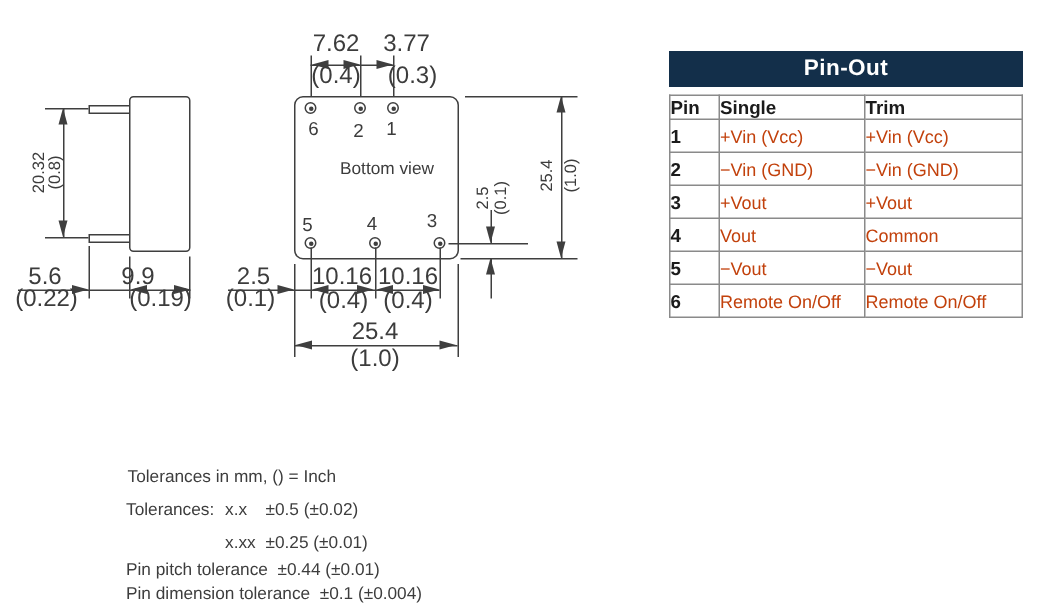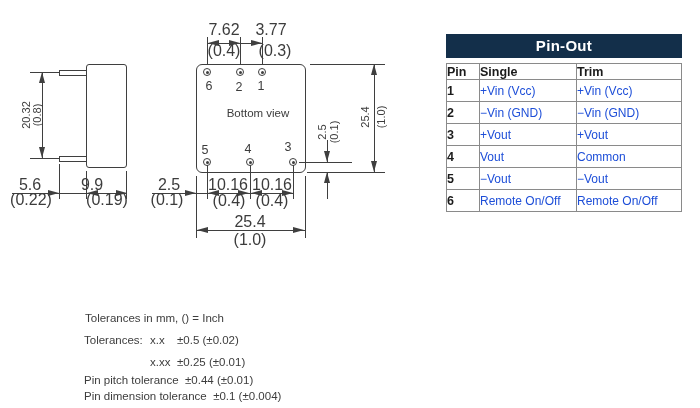--- a/index.html
+++ b/index.html
@@ -23,21 +23,21 @@
   .viewlbl{position:absolute;transform:translate(-50%,-50%);font-size:11.5px;color:#3c3c3c;white-space:nowrap;}
   
   .note{position:absolute;font-size:11.5px;color:#3d3d3d;white-space:pre;}
   
   .pinout{position:absolute;left:446px;top:34px;width:236px;}
   .pinout-title{height:24px;line-height:24px;background:#132f4a;color:#ffffff;text-align:center;
                 font-size:15px;font-weight:bold;letter-spacing:.3px;margin-bottom:5px;}
   table.grid{border-collapse:collapse;table-layout:fixed;width:236px;}
   table.grid th,table.grid td{border:1px solid #8a8a8a;text-align:left;vertical-align:middle;padding:0;background:#fff;}
   table.grid th{height:15px;font-size:12.5px;font-weight:bold;color:#1b1b1b;}
-  table.grid td{height:21px;font-size:12px;color:#1d4ed8;}
+  table.grid td{height:21px;font-size:12px;color:#c2410c;}
   table.grid td.num{font-weight:bold;color:#1b1b1b;font-size:12.5px;}
 </style>
 </head>
 <body>
 
 <div class="canvas">
 
   <div>
     <div class="pinrect" style="left:59px;top:70px;width:28px;height:6px"></div>
     <div class="pinrect" style="left:59px;top:156px;width:28px;height:6px"></div>

